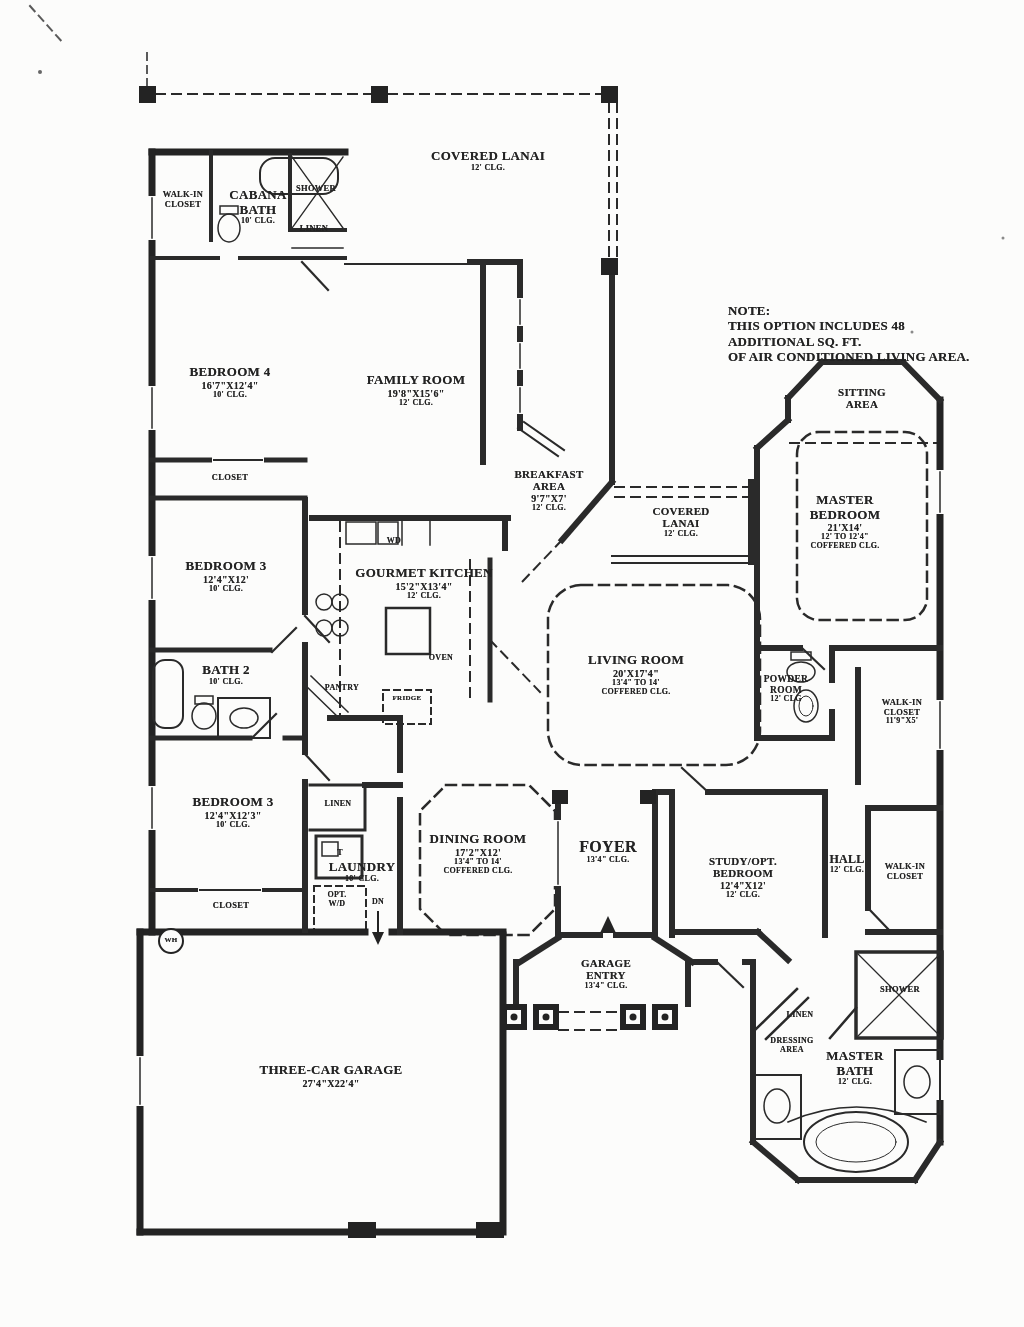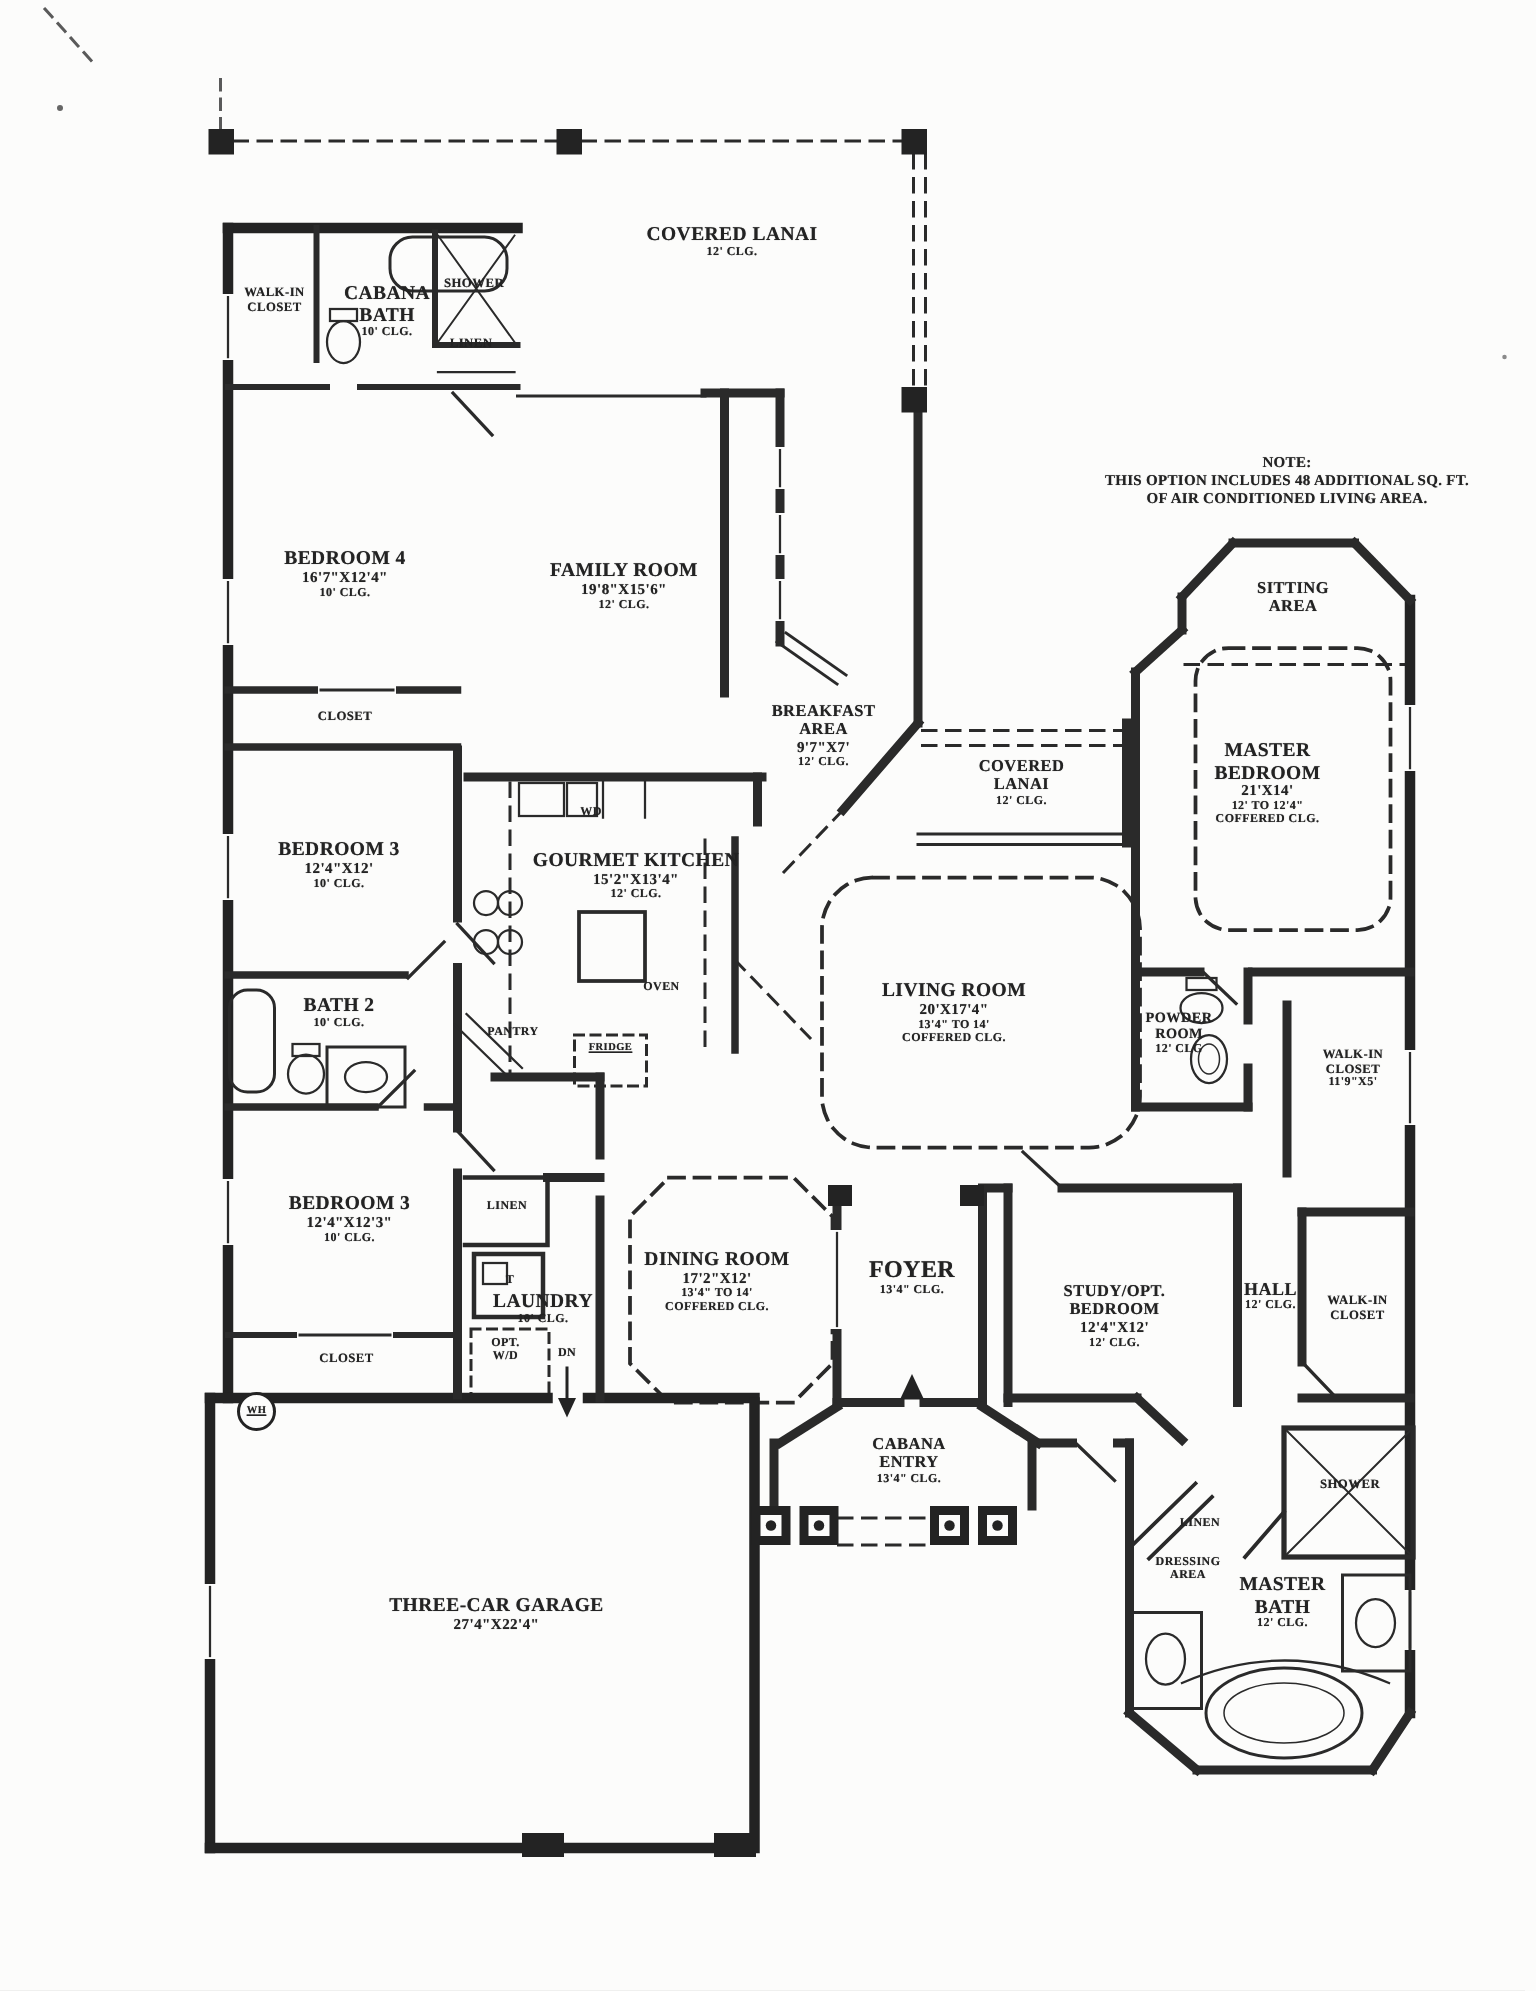--- a/index.html
+++ b/index.html
@@ -7,26 +7,26 @@
         font-family:"Liberation Serif","DejaVu Serif",serif;}
   #drawing{position:absolute;left:0;top:0;}
   .lbl{position:absolute;transform:translateX(-50%);text-align:center;color:#232323;
        font-weight:700;letter-spacing:.3px;line-height:1.12;
        text-shadow:0 0 .5px rgba(20,20,20,.6);}
   .lbl span{display:block;}
   .lg .nm{font-size:13px;}
   .md .nm{font-size:11px;}
   .sm .nm{font-size:8.5px;}
   .xs{font-size:8px;}
-  .xxs{font-size:7px;text-decoration:underline;}
+  .xxs{font-size:7px;}
   .dm{font-size:10px;}
   .cg,.cg2{font-size:8px;}
   .sm .dm{font-size:8px;}
-  .note{position:absolute;left:728px;top:303px;width:260px;text-align:center;color:#232323;
-        font-weight:700;font-size:10px;line-height:1.18;letter-spacing:.2px;
+  .note{position:absolute;left:728px;top:303px;width:260px;text-align:left;color:#232323;
+        font-weight:700;font-size:13px;line-height:1.18;letter-spacing:.2px;
         text-shadow:0 0 .5px rgba(20,20,20,.6);}
 </style>
 </head>
 <body>
 
 <div id="plan">
 
 <svg id="drawing" width="1024" height="1327" viewBox="0 0 1024 1327" fill="none" stroke-linecap="square">
 
   <g stroke="#5a5a5a" stroke-width="2" stroke-dasharray="7 6">
@@ -389,21 +389,21 @@
   <span class="nm" style="font-size:12px">HALL</span>
   <span class="cg">12' CLG.</span>
 </div>
 <div class="lbl sm" style="left:905px;top:862px;width:58px">
   <span class="nm">WALK-IN CLOSET</span>
 </div>
 <div class="lbl sm" style="left:231px;top:901px;width:80px">
   <span class="nm">CLOSET</span>
 </div>
 <div class="lbl md" style="left:606px;top:957px;width:90px">
-  <span class="nm">CABANA ENTRY</span>
+  <span class="nm">GARAGE ENTRY</span>
   <span class="cg">13'4" CLG.</span>
 </div>
 <div class="lbl sm" style="left:900px;top:985px;width:60px">
   <span class="nm">SHOWER</span>
 </div>
 <div class="lbl xs" style="left:800px;top:1011px;width:50px">
   <span>LINEN</span>
 </div>
 <div class="lbl xs" style="left:792px;top:1037px;width:54px">
   <span>DRESSING AREA</span>

